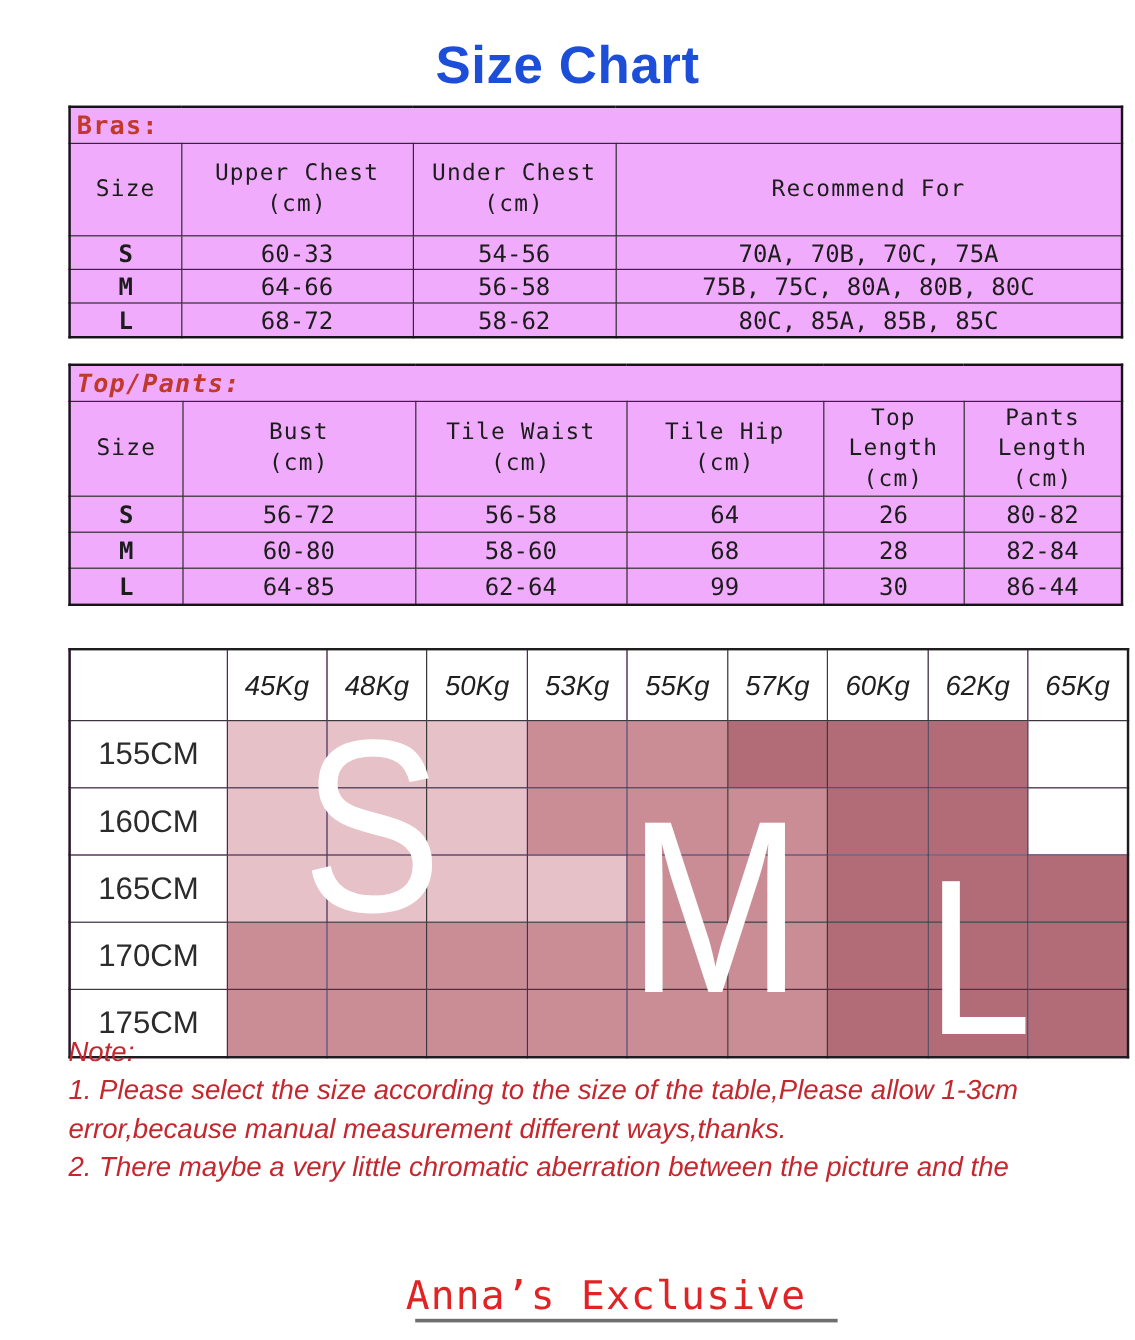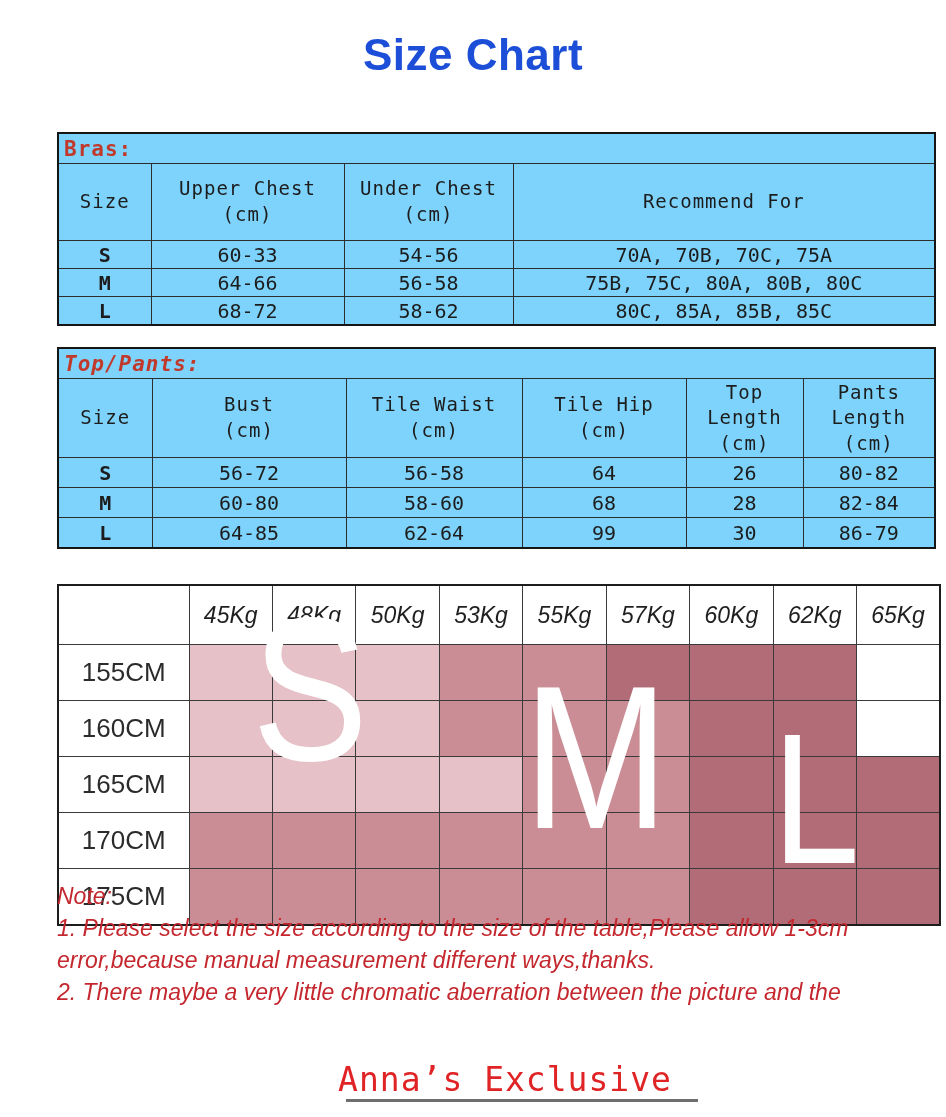--- a/index.html
+++ b/index.html
@@ -17,22 +17,21 @@
     text-align:center;
     font-size:44px;font-weight:bold;color:#1d4ed8;
     letter-spacing:0.5px;
   }
   
   table.spec{
     position:absolute;
     border-collapse:collapse;
     table-layout:fixed;
     border:2px solid #151515;
-    background:#7dd3fc;
-    margin-top:44px;
+    background:#f0abfc;
   }
   table.spec td{
     border:1px solid #2d2d2d;
     text-align:center;
     vertical-align:middle;
     color:#1c1c1c;
     font-family:"DejaVu Sans Mono","Liberation Mono",monospace;
     overflow:hidden;
     padding:0;
   }
@@ -76,21 +75,21 @@
     color:#ffffff;
     font-family:"Liberation Sans",sans-serif;
     font-weight:400;
     line-height:0.8;
     transform:translate(-50%,-50%) scaleX(0.85);
     pointer-events:none;
     z-index:3;
   }
   
   .notes{
-    position:absolute;left:57px;top:880px;width:889px;
+    position:absolute;left:57px;top:860px;width:889px;
     font-style:italic;font-size:23px;line-height:32px;
     white-space:nowrap;
   }
   
   .brand{
     position:absolute;top:1060px;left:calc(50% + 32px);
     transform:translateX(-50%);
     font-family:"DejaVu Sans Mono","Liberation Mono",monospace;
     font-size:33px;letter-spacing:1px;
     white-space:nowrap;
@@ -209,21 +208,21 @@
           <td>68</td>
           <td>28</td>
           <td>82-84</td>
         </tr>
         <tr class="data-row">
           <td class="size-cell">L</td>
           <td>64-85</td>
           <td>62-64</td>
           <td>99</td>
           <td>30</td>
-          <td>86-79</td>
+          <td>86-44</td>
         </tr>
       </tbody>
   </table>
 
   <table class="spec" id="size-grid">
     <colgroup id="grid-cols">
         <col style="width:131px">
         <col>
         <col>
         <col>

